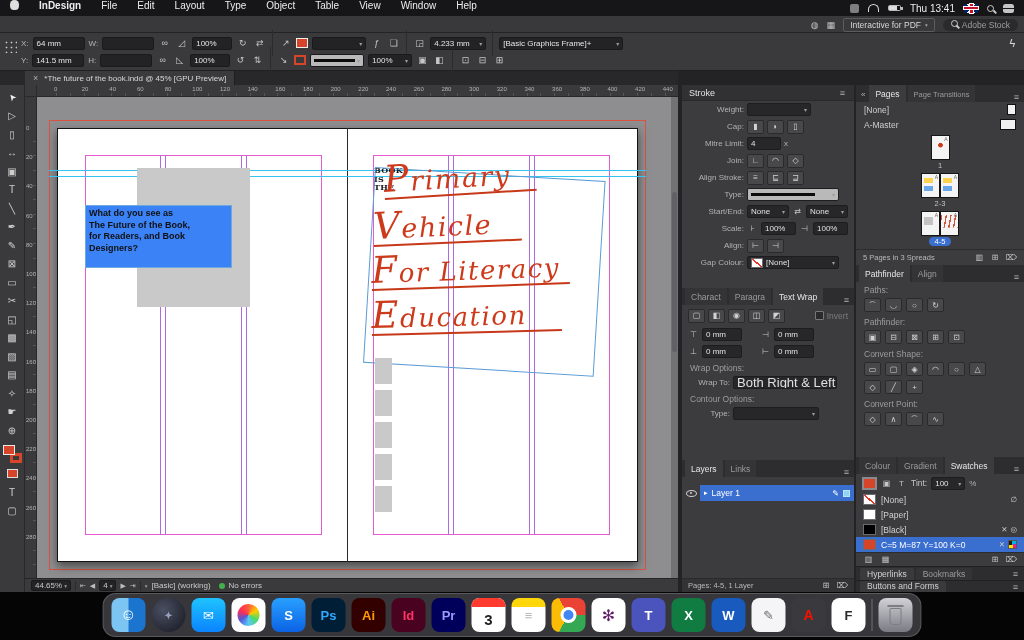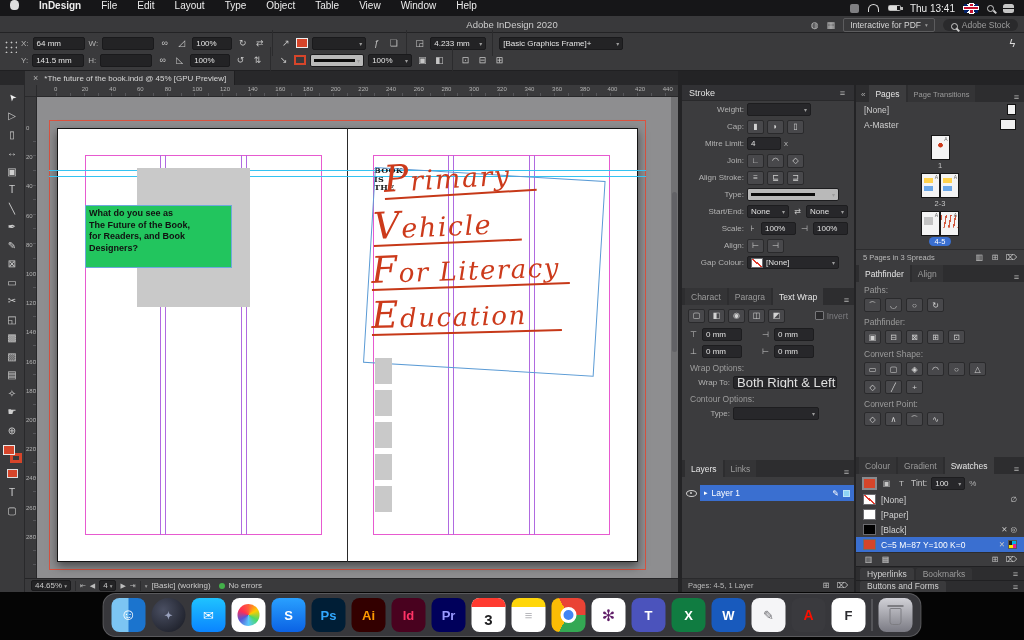--- a/index.html
+++ b/index.html
@@ -21,21 +21,21 @@
 .flag::before{content:"";position:absolute;top:3px;left:0;height:2.5px;width:100%;background:#c8102e;box-shadow:0 0 0 1px #fff;z-index:1}
 .mag{width:7px;height:7px;border:1.5px solid #ccc;border-radius:50%;position:relative}
 .mag::after{content:"";position:absolute;width:4px;height:1.5px;background:#ccc;transform:rotate(45deg);right:-3.5px;bottom:-1.5px}
 .cc{width:11px;height:9px;border-radius:2.5px;background:linear-gradient(#e4e4e4 0 42%,transparent 42% 58%,#e4e4e4 58%);opacity:.85}
 
 
 #titlebar{position:absolute;left:0;top:16px;width:1024px;height:17px;background:#39393b;border-bottom:1px solid #232325}
 #titlebar .title{position:absolute;left:0;right:0;top:3px;text-align:center;font-size:9.5px;color:#cdcdcd}
 #titlebar .tright{position:absolute;right:6px;top:2px;display:flex;align-items:center;gap:8px}
 .wsdd{border:1px solid #5c5c5e;border-radius:2px;padding:1px 6px;font-size:8.5px;color:#d6d6d6;display:flex;align-items:center;gap:4px}
-.stock{background:#2a2a2c;border-radius:8px;padding:1px 8px;font-size:8.5px;color:#9d9d9d;display:flex;align-items:flex-end;gap:4px}
+.stock{background:#2a2a2c;border-radius:8px;padding:1px 8px;font-size:8.5px;color:#9d9d9d;display:flex;align-items:flex-start;gap:4px}
 .tic{font-size:9px;color:#c2c2c2}
 
 
 #controlbar{position:absolute;left:0;top:33px;width:1024px;height:38px;background:#3a3a3c;border-bottom:1px solid #202022;display:flex;padding:3px 5px 2px 4px;gap:4px}
 .refgrid{width:13px;height:13px;margin-top:4px;background-image:radial-gradient(#c9c9c9 .8px,transparent 1.1px);background-size:5px 5px;flex:none}
 .cbrows{display:flex;flex-direction:column;gap:3px;flex:1}
 .cbrow{display:flex;align-items:center;gap:4px;height:14px}
 .clbl{font-size:8px;color:#b3b3b3}
 .cfld{height:13px;background:#232325;border:1px solid #1a1a1c;border-radius:2px;color:#e4e4e4;font-size:8px;display:inline-flex;align-items:center;padding:0 3px;white-space:nowrap;overflow:hidden}
 .cfld.dd::after{content:"▾";margin-left:auto;font-size:6px;color:#9c9c9c;padding-left:2px}
@@ -71,21 +71,21 @@
 #vruler{position:absolute;left:25px;top:97px;width:12px;height:481px;background:#3a3a3c;border-right:1px solid #28282a;background-image:repeating-linear-gradient(0deg,#56565a 0 1px,transparent 1px 14.6px);background-position:8px 31px;background-size:4px 100%;background-repeat:no-repeat;overflow:hidden;z-index:3}
 .vnum{position:absolute;left:1px;font-size:6px;color:#b2b2b2}
 #canvas{position:absolute;left:37px;top:97px;width:641px;height:481px;background:#8e8e90;overflow:hidden}
 .bleed{position:absolute;left:12px;top:23px;width:597px;height:450px;border:1px solid #d95340}
 .spread{position:absolute;left:20px;top:31px;width:581px;height:434px;background:#fff;border:1px solid #141414;box-shadow:0 4px 9px rgba(0,0,0,.5)}
 .seam{position:absolute;left:310px;top:31px;width:1px;height:434px;background:#2a2a2a}
 .mbox{position:absolute;top:58px;width:237px;height:380px;border:1px solid #e75ad0}
 .cguide{position:absolute;top:58px;width:1px;height:380px;background:#b06ae0}
 .hguide{position:absolute;left:12px;width:597px;height:1px;background:#35c3f2}
 .gplace{position:absolute;background:#c9c9c9}
-.qframe{position:absolute;left:48px;top:108px;width:147px;height:63px;background:#22c55e;border:1px solid #6fa8dc;padding:2px 0 0 3px}
+.qframe{position:absolute;left:48px;top:108px;width:147px;height:63px;background:#3b82f6;border:1px solid #6fa8dc;padding:2px 0 0 3px}
 .qline{font-size:9px;font-weight:bold;line-height:11.5px;color:#111;white-space:nowrap}
 .bookstack{position:absolute;left:337px;top:69px;font-family:"DejaVu Serif",serif;font-weight:bold;font-size:8px;line-height:8.5px;color:#161616;letter-spacing:.3px}
 .tiltframe{position:absolute;left:338px;top:70px;width:231px;height:196px;border:1px solid #5b9bd5;transform:rotate(3.5deg);transform-origin:0 0}
 .redline{position:absolute;font-family:"DejaVu Serif",serif;font-style:italic;color:#cc3a1b;line-height:1;letter-spacing:1.5px;white-space:nowrap;border-bottom:2px solid #c63818;transform-origin:left bottom}
 .redline::first-letter{font-size:37px}
 .rl0{left:348px;top:64px;width:152px;font-size:27px;transform:rotate(-3.5deg)}
 .rl1{left:337px;top:111px;width:148px;font-size:27px;transform:rotate(-2.5deg)}
 .rl2{left:335px;top:155px;width:198px;font-size:26px;transform:rotate(-2deg)}
 .rl3{left:335px;top:200px;width:190px;font-size:26px;transform:rotate(-1.5deg)}
 .gsq{position:absolute;left:338px;width:17px;height:26px;background:#c9c9c9}
@@ -214,21 +214,20 @@
       <span class="wifi" data-name="wifi-icon"></span>
       <span class="bat" data-name="battery-icon"></span>
       <span data-name="menu-clock">Thu 13:41</span>
       <span class="flag" data-name="keyboard-flag-icon"></span>
       <span class="mag" data-name="spotlight-icon"></span>
       <span class="cc" data-name="control-center-icon"></span>
     </span>
   </div>
 
   <div id="titlebar" data-name="title-bar">
-    <div class="title" data-name="window-title">Adobe InDesign 2020</div>
     <div class="tright">
       <span class="tic" data-name="lightbulb-icon">◍</span>
       <span class="tic" data-name="app-grid-icon">▦</span>
       <span class="wsdd" data-name="workspace-switcher">
           <span data-name="workspace-label">Interactive for PDF</span>
           <span class="dda" data-name="chevron-down-icon">▾</span>
         </span>
       <span class="stock" data-name="adobe-stock-search">
           <span class="mag" data-name="search-icon"></span>
           <span data-name="search-placeholder">Adobe Stock</span>

